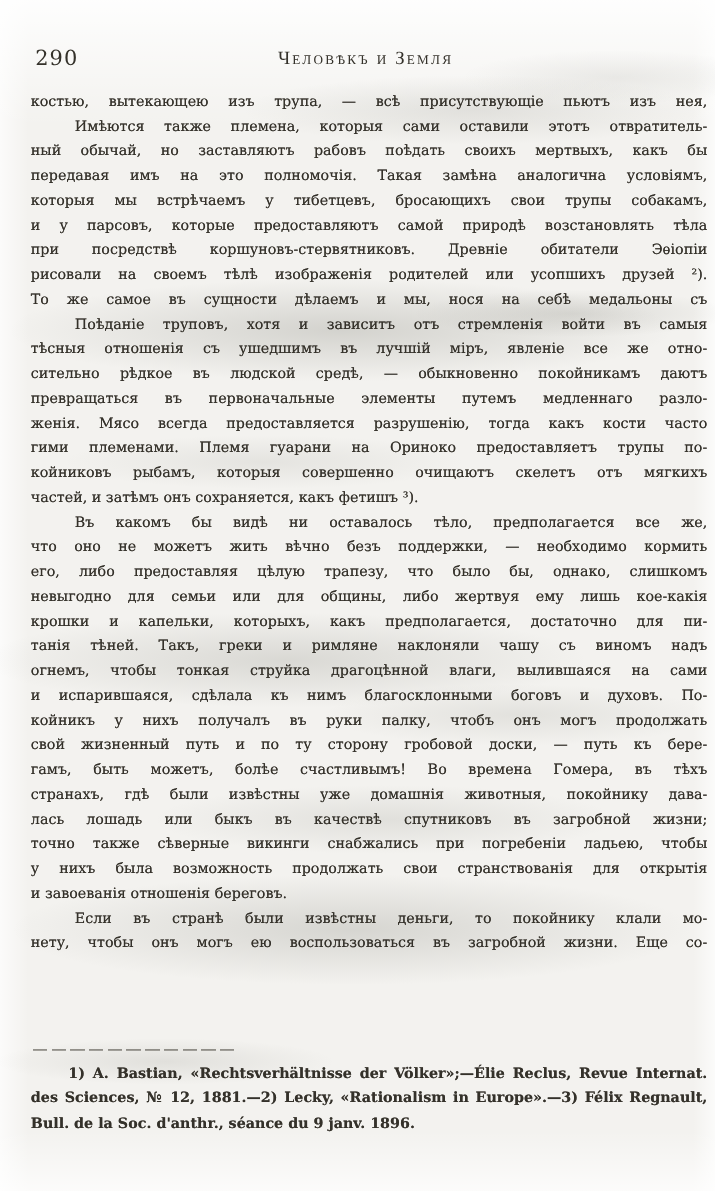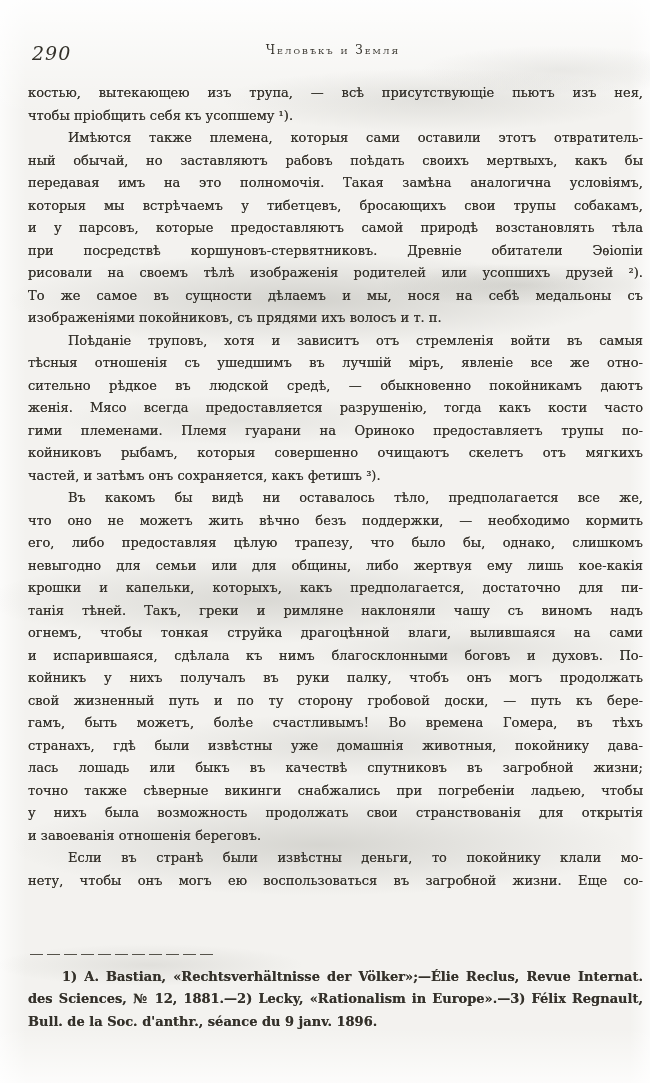--- a/index.html
+++ b/index.html
@@ -27,26 +27,27 @@
       linear-gradient(180deg, rgba(255,255,255,.9) 0px, rgba(255,255,255,.55) 45px, rgba(255,255,255,0) 115px),
       linear-gradient(0deg,   rgba(255,255,255,.75) 0px, rgba(255,255,255,0) 55px),
       linear-gradient(90deg,  rgba(255,255,255,.7) 0px, rgba(255,255,255,0) 26px),
       linear-gradient(270deg, rgba(255,255,255,.7) 0px, rgba(255,255,255,0) 20px);
   }
   .header {
     position: absolute; top: 42px; left: 28px; width: 615px; height: 22px;
   }
   .page-number {
     position: absolute; left: 4px; top: 0;
-    font-size: 19px; letter-spacing: 1px; font-style: italic;
+    font-size: 19px; letter-spacing: 1px;
   }
   .running-title {
     position: absolute; left: 50%; top: 1px; transform: translateX(-52%);
-    font-size: 12px; letter-spacing: 2px; white-space: nowrap;
+    font-size: 17px; letter-spacing: 2px; white-space: nowrap;
     font-variant: small-caps;
+    font-family: Liberation Serif, serif;
   }
   .body-text {
     position: absolute; top: 82px; left: 28px; width: 615px;
     font-size: 13px; line-height: 22.5px;
     text-shadow: 0 0 0.5px rgba(45,42,35,.75);
   }
   .para { margin: 0; }
   .line {
     height: 22.5px; white-space: normal;
     text-align: justify; text-align-last: justify;
@@ -78,37 +79,36 @@
 <div class="page">
 
   <div class="header">
     <span class="page-number">290</span>
     <span class="running-title">Человѣкъ и Земля</span>
   </div>
 
   <div class="body-text">
       <div class="para">
         <div class="line">костью, вытекающею изъ трупа, — всѣ присутствующіе пьютъ изъ нея,</div>
-        <div class="line last">чтобы пріобщить себя къ усопшему ¹).</div>
       </div>
       <div class="para">
         <div class="line indent">Имѣются также племена, которыя сами оставили этотъ отвратитель-</div>
         <div class="line">ный обычай, но заставляютъ рабовъ поѣдать своихъ мертвыхъ, какъ бы</div>
         <div class="line">передавая имъ на это полномочія. Такая замѣна аналогична условіямъ,</div>
         <div class="line">которыя мы встрѣчаемъ у тибетцевъ, бросающихъ свои трупы собакамъ,</div>
         <div class="line">и у парсовъ, которые предоставляютъ самой природѣ возстановлять тѣла</div>
         <div class="line">при посредствѣ коршуновъ-стервятниковъ. Древніе обитатели Эѳіопіи</div>
         <div class="line">рисовали на своемъ тѣлѣ изображенія родителей или усопшихъ друзей ²).</div>
         <div class="line">То же самое въ сущности дѣлаемъ и мы, нося на себѣ медальоны съ</div>
-        <div class="line last">изображеніями покойниковъ, съ прядями ихъ волосъ и т. п.</div>
       </div>
       <div class="para">
         <div class="line indent">Поѣданіе труповъ, хотя и зависитъ отъ стремленія войти въ самыя</div>
         <div class="line">тѣсныя отношенія съ ушедшимъ въ лучшій міръ, явленіе все же отно-</div>
         <div class="line">сительно рѣдкое въ людской средѣ, — обыкновенно покойникамъ даютъ</div>
+        <div class="line">превращаться въ первоначальные элементы путемъ медленнаго разло-</div>
         <div class="line">женія. Мясо всегда предоставляется разрушенію, тогда какъ кости часто</div>
         <div class="line">гими племенами. Племя гуарани на Ориноко предоставляетъ трупы по-</div>
         <div class="line">койниковъ рыбамъ, которыя совершенно очищаютъ скелетъ отъ мягкихъ</div>
         <div class="line last">частей, и затѣмъ онъ сохраняется, какъ фетишъ ³).</div>
       </div>
       <div class="para">
         <div class="line indent">Въ какомъ бы видѣ ни оставалось тѣло, предполагается все же,</div>
         <div class="line">что оно не можетъ жить вѣчно безъ поддержки, — необходимо кормить</div>
         <div class="line">его, либо предоставляя цѣлую трапезу, что было бы, однако, слишкомъ</div>
         <div class="line">невыгодно для семьи или для общины, либо жертвуя ему лишь кое-какія</div>

